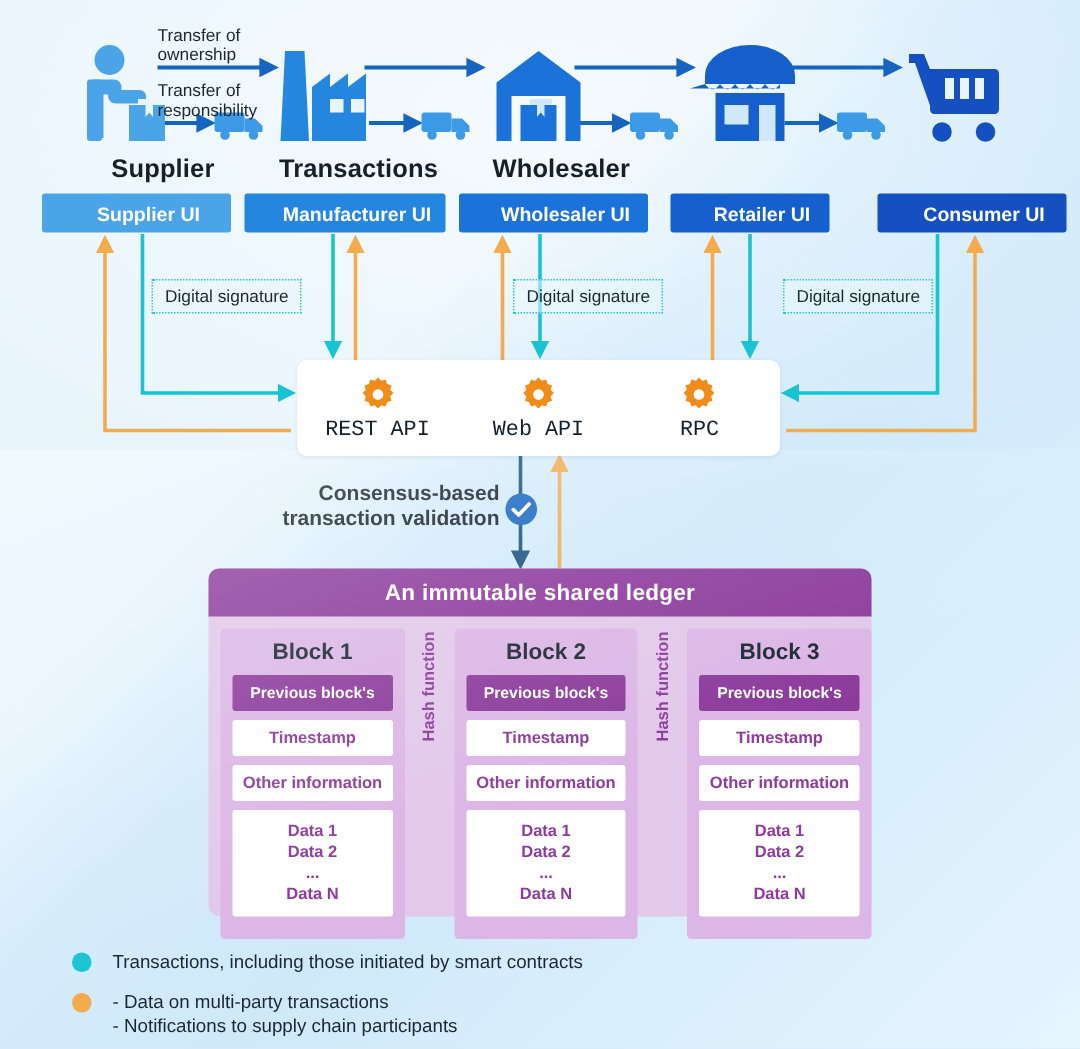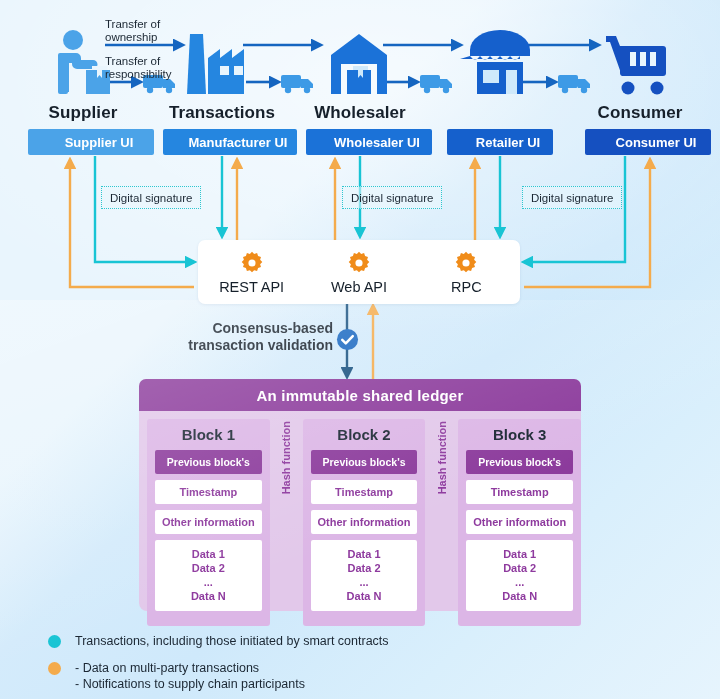--- a/index.html
+++ b/index.html
@@ -23,21 +23,21 @@
     pointer-events:none;
   }
   #stage:after{
     content:"";position:absolute;left:0;top:300px;width:720px;height:420px;
     background:linear-gradient(160deg,rgba(255,255,255,.30) 0%,rgba(255,255,255,0) 55%);
     pointer-events:none;
   }
   svg.layer{position:absolute;left:0;top:0;width:720px;height:699px;pointer-events:none;}
 
   
-  .actor{position:absolute;text-align:center;}
+  .actor{position:absolute;text-align:right;}
   .actor-name{
     font-size:17px;font-weight:700;color:#16202b;letter-spacing:.1px;
     white-space:nowrap;
   }
   .ui-bar{
     position:absolute;height:26px;border-radius:2px;
     display:flex;align-items:center;justify-content:center;
     color:#fff;font-size:13px;font-weight:700;white-space:nowrap;padding-left:16px;
   }
 
@@ -56,21 +56,21 @@
   }
 
   
   #api-box{
     position:absolute;left:198px;top:240px;width:322px;height:64px;
     background:#fff;border-radius:7px;
     display:flex;align-items:center;justify-content:space-around;
     box-shadow:0 1px 3px rgba(40,80,120,.10);
   }
   .api-item{display:flex;flex-direction:column;align-items:center;gap:3px;width:96px;}
-  .api-label{font-size:14.5px;color:#16202b;font-weight:400;white-space:nowrap;}
+  .api-label{font-size:14.5px;color:#16202b;font-weight:400;white-space:nowrap;font-family:Liberation Mono, monospace;}
 
   
   #consensus{
     position:absolute;left:178px;top:320px;width:155px;
     text-align:right;font-size:14px;font-weight:700;color:#16202b;
     line-height:17px;
   }
   #consensus-check{
     position:absolute;left:336px;top:328px;width:23px;height:23px;
   }
@@ -284,23 +284,20 @@
 
   <div class="actor" style="left:23px;top:103px;width:120px;">
     <div class="actor-name">Supplier</div>
   </div>
   <div class="actor" style="left:152px;top:103px;width:140px;">
     <div class="actor-name">Transactions</div>
   </div>
   <div class="actor" style="left:300px;top:103px;width:120px;">
     <div class="actor-name">Wholesaler</div>
   </div>
-  <div class="actor" style="left:580px;top:103px;width:120px;">
-    <div class="actor-name">Consumer</div>
-  </div>
 
   <div class="ui-bar" style="left:28px;top:129px;width:110px;background:#4ba3e8;">
     <span>Supplier UI</span>
   </div>
   <div class="ui-bar" style="left:163px;top:129px;width:118px;background:#2586e0;">
     <span>Manufacturer UI</span>
   </div>
   <div class="ui-bar" style="left:306px;top:129px;width:110px;background:#1b72d8;">
     <span>Wholesaler UI</span>
   </div>

